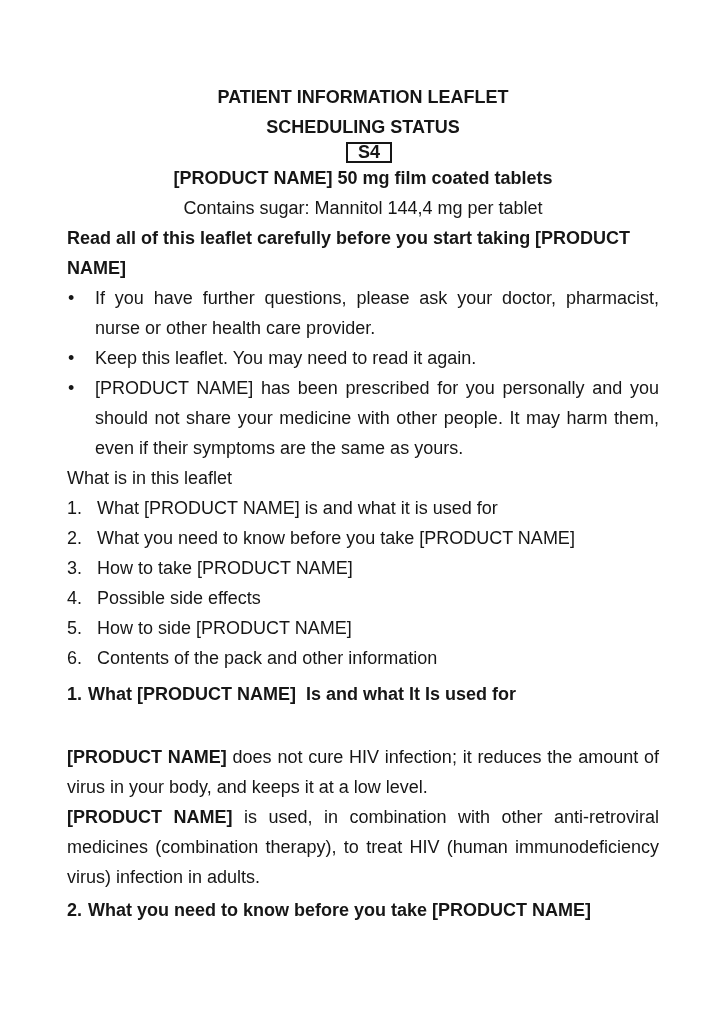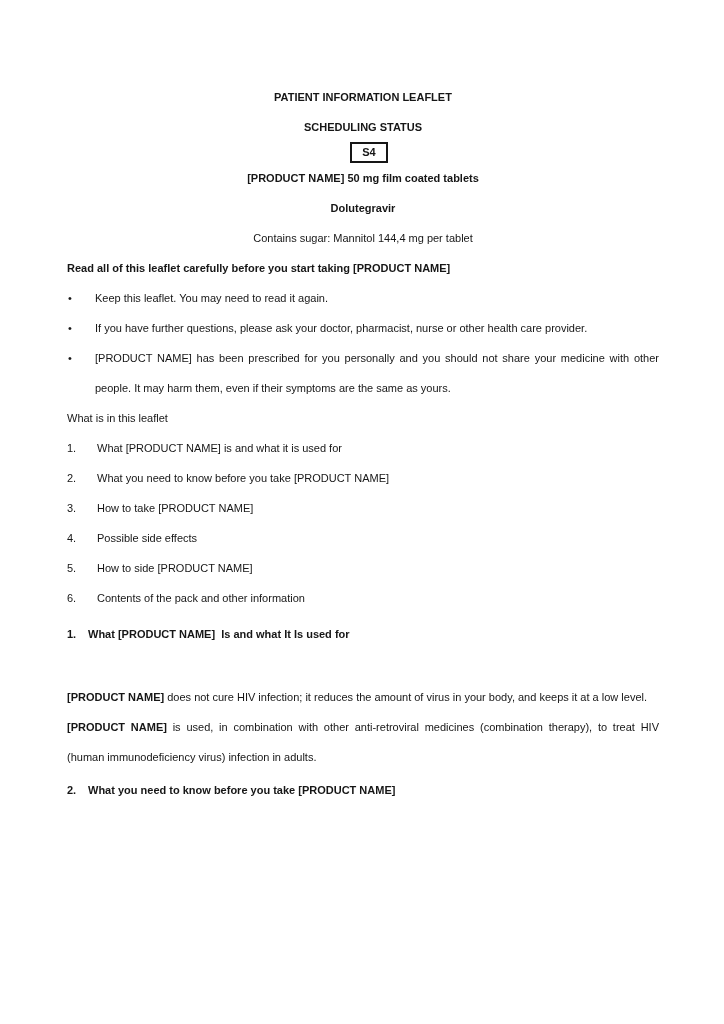--- a/index.html
+++ b/index.html
@@ -4,21 +4,21 @@
 <style>
   html, body { margin: 0; padding: 0; background: #ffffff; }
   .page {
     position: relative;
     width: 724px;
     height: 1024px;
     box-sizing: border-box;
     padding: 82px 65px 0 67px;
     background: #ffffff;
     font-family: "Liberation Sans", sans-serif;
-    font-size: 11px;
+    font-size: 18px;
     line-height: 30px;
     color: #161616;
     overflow: hidden;
   }
   .center { text-align: center; }
   .bold { font-weight: bold; }
   .line { margin: 0; }
   
   .sched-row { display: flex; align-items: center; flex-direction: column; }
   .sched-label { font-weight: bold; }
@@ -68,29 +68,28 @@
 
   <div class="line center bold">PATIENT INFORMATION LEAFLET</div>
 
   <div class="sched-row">
     <span class="sched-label">SCHEDULING STATUS</span>
     <span class="sched-box">S4</span>
   </div>
 
   <div class="line center bold">[PRODUCT NAME] 50 mg film coated tablets</div>
 
-  <div class="line center bold">Dolutegravir</div>
 
   <div class="line center">Contains sugar: Mannitol 144,4 mg per tablet</div>
 
   <div class="line intro-heading">Read all of this leaflet carefully before you start taking [PRODUCT NAME]</div>
 
   <ul class="bullet-list">
+    <li>If you have further questions, please ask your doctor, pharmacist, nurse or other health care provider.</li>
     <li>Keep this leaflet. You may need to read it again.</li>
-    <li>If you have further questions, please ask your doctor, pharmacist, nurse or other health care provider.</li>
     <li>[PRODUCT NAME] has been prescribed for you personally and you should not share your medicine with other people. It may harm them, even if their symptoms are the same as yours.</li>
   </ul>
 
   <div class="line">What is in this leaflet</div>
 
   <div>
     <div class="toc-row">
       <span class="toc-num">1.</span>
       <span class="toc-text">What [PRODUCT NAME] is and what it is used for</span>
     </div>

